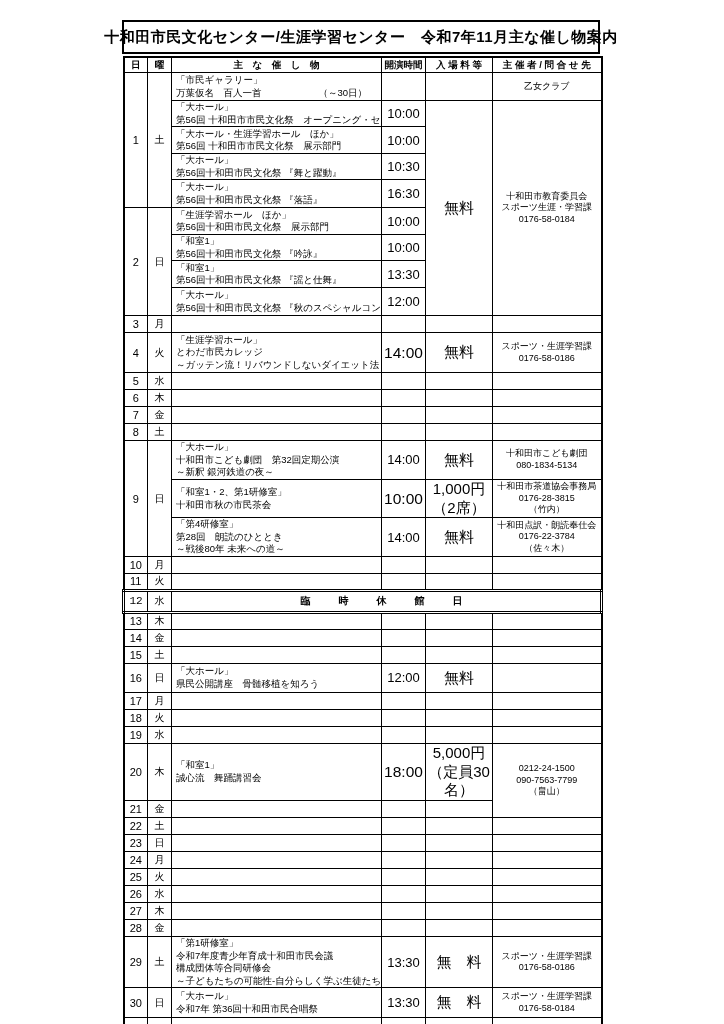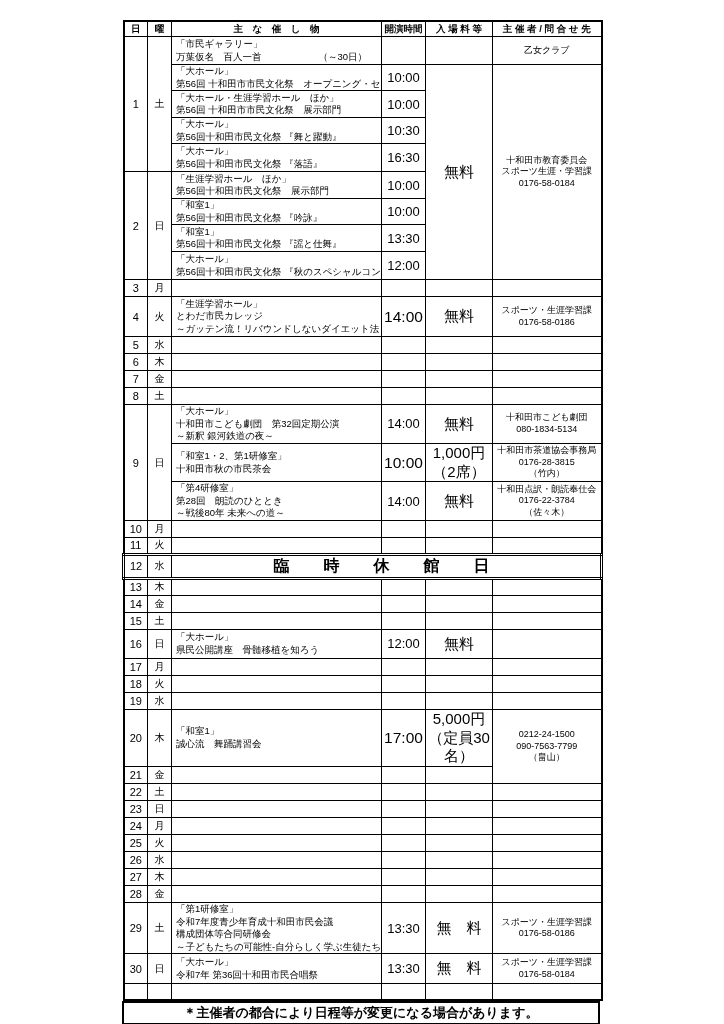--- a/index.html
+++ b/index.html
@@ -12,31 +12,32 @@
   td,th{border:1px solid #000;padding:0 2px;overflow:hidden;vertical-align:middle;}
   table{border:2px solid #000;}
   thead th{font-size:9.5px;font-weight:bold;height:14px;text-align:center;white-space:nowrap;padding:0;}
   .c-day{font-size:11px;text-align:center;}
   .c-wd{font-size:10px;text-align:center;}
   .c-event{font-size:9.5px;text-align:left;line-height:1.32;padding-left:4px;white-space:nowrap;}
   .c-time{font-size:13px;font-weight:normal;text-align:center;white-space:nowrap;}
   .c-time.big{font-size:15.5px;}
   .c-fee{font-size:15px;text-align:center;line-height:1.25;}
   .c-org{font-size:9px;text-align:center;line-height:1.3;white-space:nowrap;}
-  .c-closed{font-size:16px;font-weight:bold;text-align:center;letter-spacing:9px;white-space:nowrap;}
+  .c-closed{font-size:10px;font-weight:bold;text-align:center;letter-spacing:9px;white-space:nowrap;}
   tr.closed-row td{border-top:3px double #000;border-bottom:3px double #000;}
   tr.closed-row td:first-child{border-left:3px double #000;}
   tr.closed-row td:last-child{border-right:3px double #000;}
   .footer-box{border:2px solid #000;height:20px;display:flex;align-items:center;justify-content:center;
               font-size:13px;font-weight:bold;white-space:nowrap;}
 </style>
 </head>
 <body>
 
 <div class="sheet">
+  <div class="title-box">十和田市民文化センター/生涯学習センター　令和7年11月主な催し物案内</div>
   <table>
     <colgroup>
       <col style="width:24px">
         <col style="width:24px">
         <col style="width:210px">
       <col style="width:44px">
         <col style="width:67px">
         <col style="width:109px">
     </colgroup>
     <thead>
@@ -372,21 +373,21 @@
           <td class="c-time">
             <div></div>
           </td>
           <td class="c-fee">
             <div></div>
           </td>
           <td class="c-org">
             <div></div>
           </td>
         </tr>
-        <tr class="closed-row" style="height: 22px;">
+        <tr class="closed-row" style="height: 22px; font-family: Liberation Mono, monospace;">
           <td class="c-day">
             <div>12</div>
           </td>
           <td class="c-wd">
             <div>水</div>
           </td>
           <td class="c-closed" colspan="4">
             <div>臨　時　休　館　日</div>
           </td>
         </tr>
@@ -536,21 +537,21 @@
             <div>20</div>
           </td>
           <td class="c-wd">
             <div>木</div>
           </td>
           <td class="c-event">
             <div>「和室1」</div>
             <div>誠心流　舞踊講習会</div>
           </td>
           <td class="c-time big">
-            <div>17:00</div>
+            <div>18:00</div>
           </td>
           <td class="c-fee">
             <div>5,000円</div>
             <div>（定員30名）</div>
           </td>
           <td class="c-org" rowspan="2">
             <div>0212-24-1500</div>
             <div>090-7563-7799</div>
             <div>（畠山）</div>
           </td>

